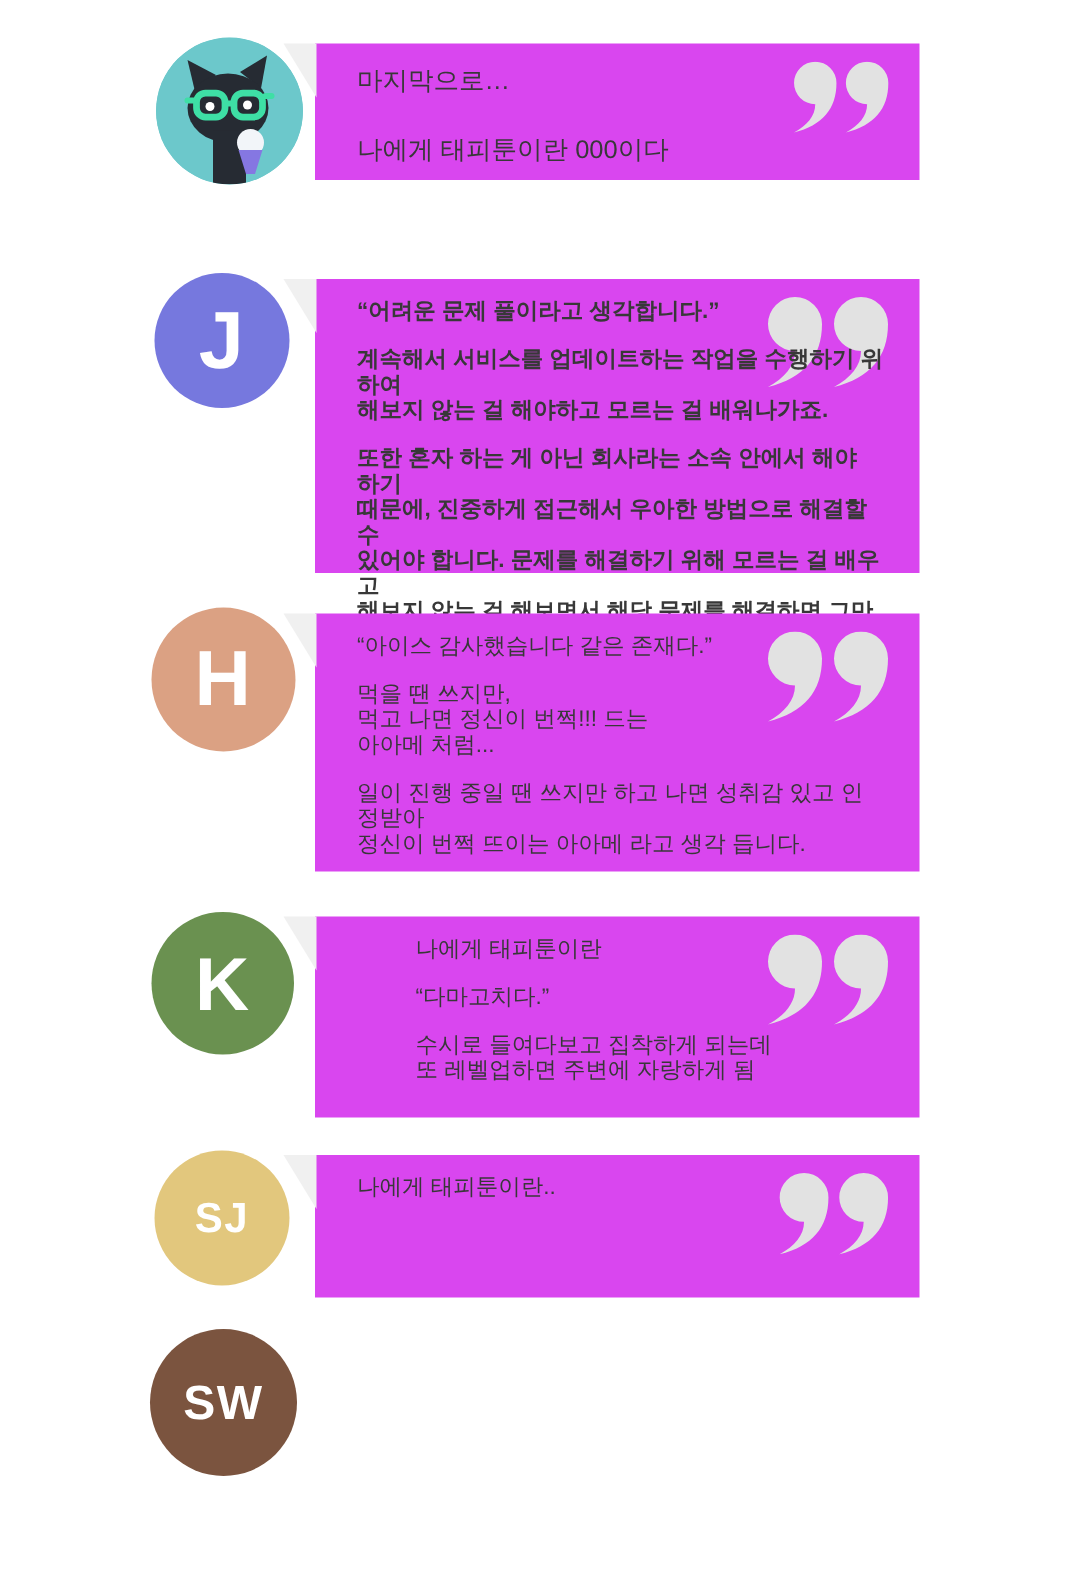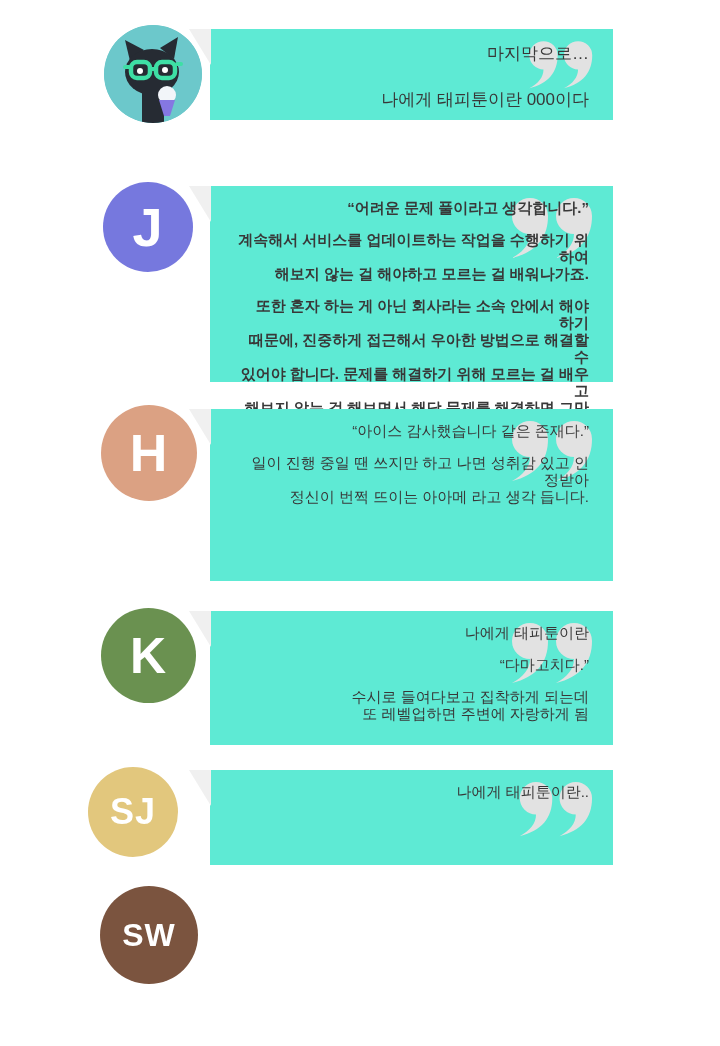--- a/index.html
+++ b/index.html
@@ -12,21 +12,21 @@
   .section { position:absolute; left:0; width:720px; }
   .avatar {
     position:absolute; left:104px; top:0; border-radius:50%;
     display:flex; align-items:center; justify-content:center;
     color:#ffffff; font-weight:bold; z-index:2; overflow:hidden;
     letter-spacing:1px;
   }
   .avatar svg { display:block; }
   .bubble {
     position:absolute; left:210px; width:403px;
-    background:#5eead4; z-index:1; box-sizing:border-box;text-align:right;
+    background:#d946ef; z-index:1; box-sizing:border-box;
   }
   .bubble .tail {
     position:absolute; left:-21px; top:0; width:0; height:0;
     border-top:36px solid #f0f0f0; border-left:22px solid transparent;
   }
   .quote-mark { position:absolute; top:12px; right:20px; z-index:0; }
   .content { position:relative; z-index:1; padding:13px 24px 0 28px;
     font-size:15px; line-height:17px; }
   .content.big { font-size:17px; line-height:24px; }
   .content p { margin:0; white-space:pre-line; }
@@ -98,20 +98,23 @@
       <span>H</span>
     </div>
     <div class="bubble" style="top:4px;height:172px;">
       <span class="tail"></span>
       <svg class="quote-mark" viewBox="0 0 84 62" width="84" height="62" fill="#e2e2e2">
         <path d="M21 0 A18 18 0 0 0 3 18 A18 18 0 0 0 21 36 C21 46 14 54 3 60 C27 54 39 40 39 18 A18 18 0 0 0 21 0 Z"></path>
         <path transform="translate(44,0)" d="M21 0 A18 18 0 0 0 3 18 A18 18 0 0 0 21 36 C21 46 14 54 3 60 C27 54 39 40 39 18 A18 18 0 0 0 21 0 Z"></path>
       </svg>
       <div class="content">
         <p>“아이스 감사했습니다 같은 존재다.”</p>
+        <p>먹을 땐 쓰지만,
+먹고 나면 정신이 번쩍!!! 드는
+아아메 처럼...</p>
         <p>일이 진행 중일 땐 쓰지만 하고 나면 성취감 있고 인정받아
 정신이 번쩍 뜨이는 아아메 라고 생각 듭니다.</p>
       </div>
     </div>
   </div>
 
   <div class="section" style="top:608px;height:130px;">
     <div class="avatar" style="width: 95px; height: 95px; font-size: 50px; left: 101px; background: rgb(106, 145, 80);">
       <span>K</span>
     </div>
@@ -124,21 +127,21 @@
       <div class="content">
         <p>나에게 태피툰이란</p>
         <p>“다마고치다.”</p>
         <p>수시로 들여다보고 집착하게 되는데
 또 레벨업하면 주변에 자랑하게 됨</p>
       </div>
     </div>
   </div>
 
   <div class="section" style="top:767px;height:100px;">
-    <div class="avatar" style="width: 90px; height: 90px; font-size: 36px; left: 88px; background: rgb(226, 199, 125);">
+    <div class="avatar" style="width: 90px; height: 90px; font-size: 28px; left: 103px; background: rgb(226, 199, 125);">
       <span>SJ</span>
     </div>
     <div class="bubble" style="top:3px;height:95px;">
       <span class="tail"></span>
       <svg class="quote-mark" viewBox="0 0 84 62" width="76" height="56" fill="#e2e2e2">
         <path d="M21 0 A18 18 0 0 0 3 18 A18 18 0 0 0 21 36 C21 46 14 54 3 60 C27 54 39 40 39 18 A18 18 0 0 0 21 0 Z"></path>
         <path transform="translate(44,0)" d="M21 0 A18 18 0 0 0 3 18 A18 18 0 0 0 21 36 C21 46 14 54 3 60 C27 54 39 40 39 18 A18 18 0 0 0 21 0 Z"></path>
       </svg>
       <div class="content">
         <p>나에게 태피툰이란..</p>

